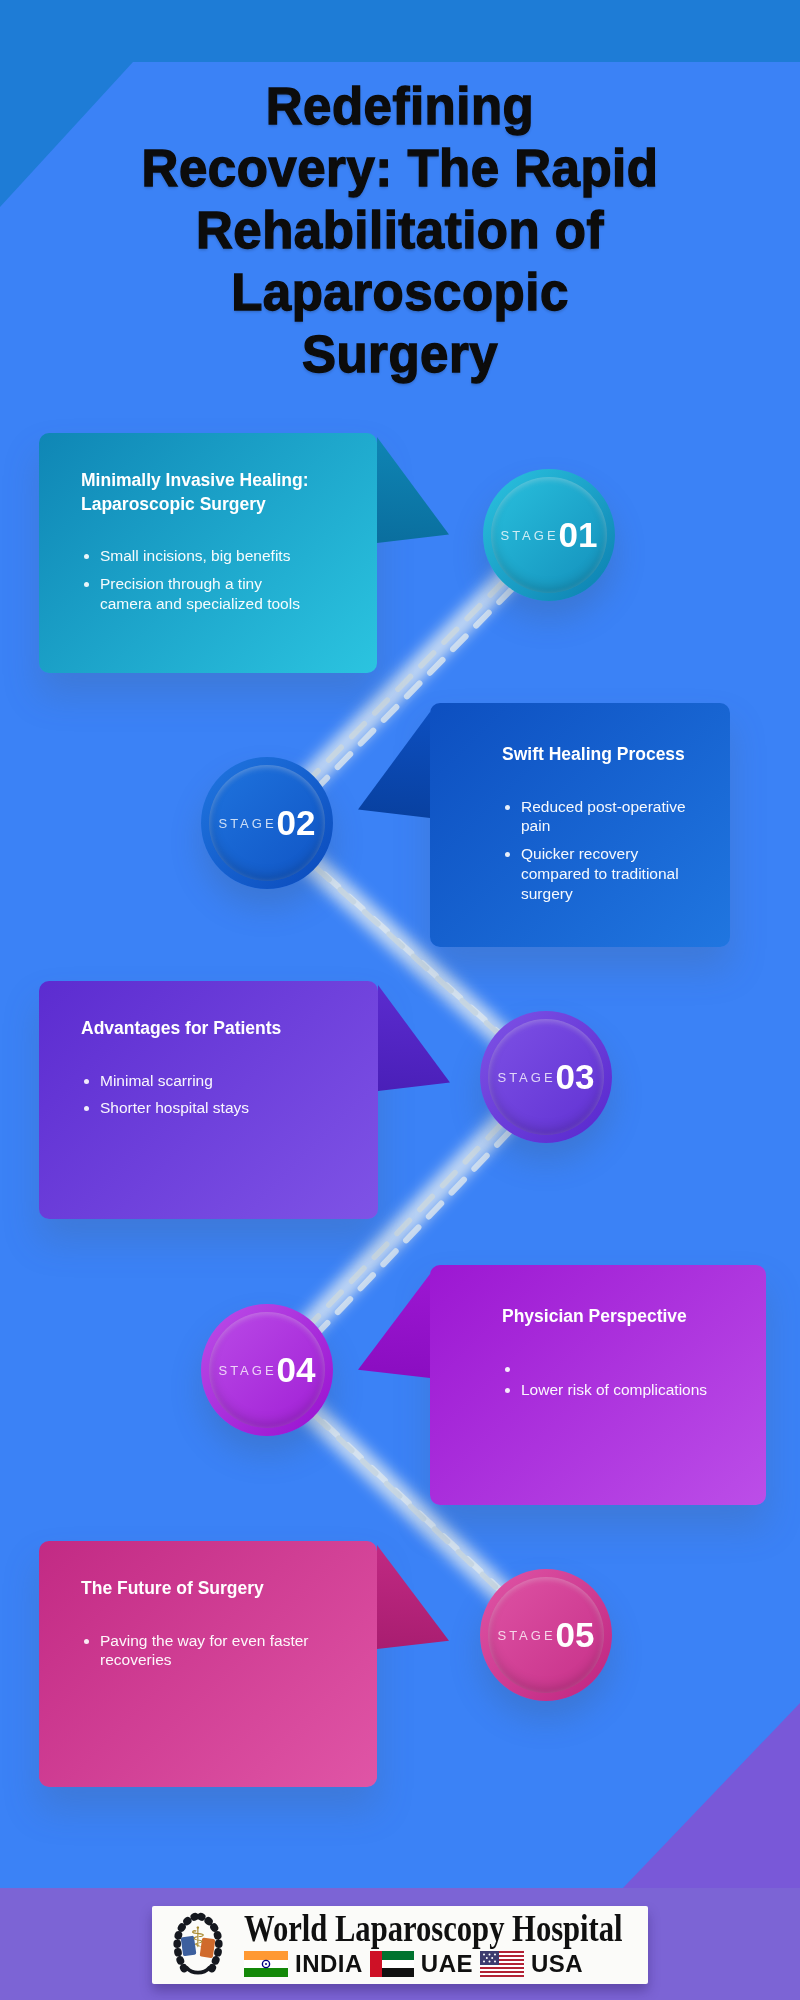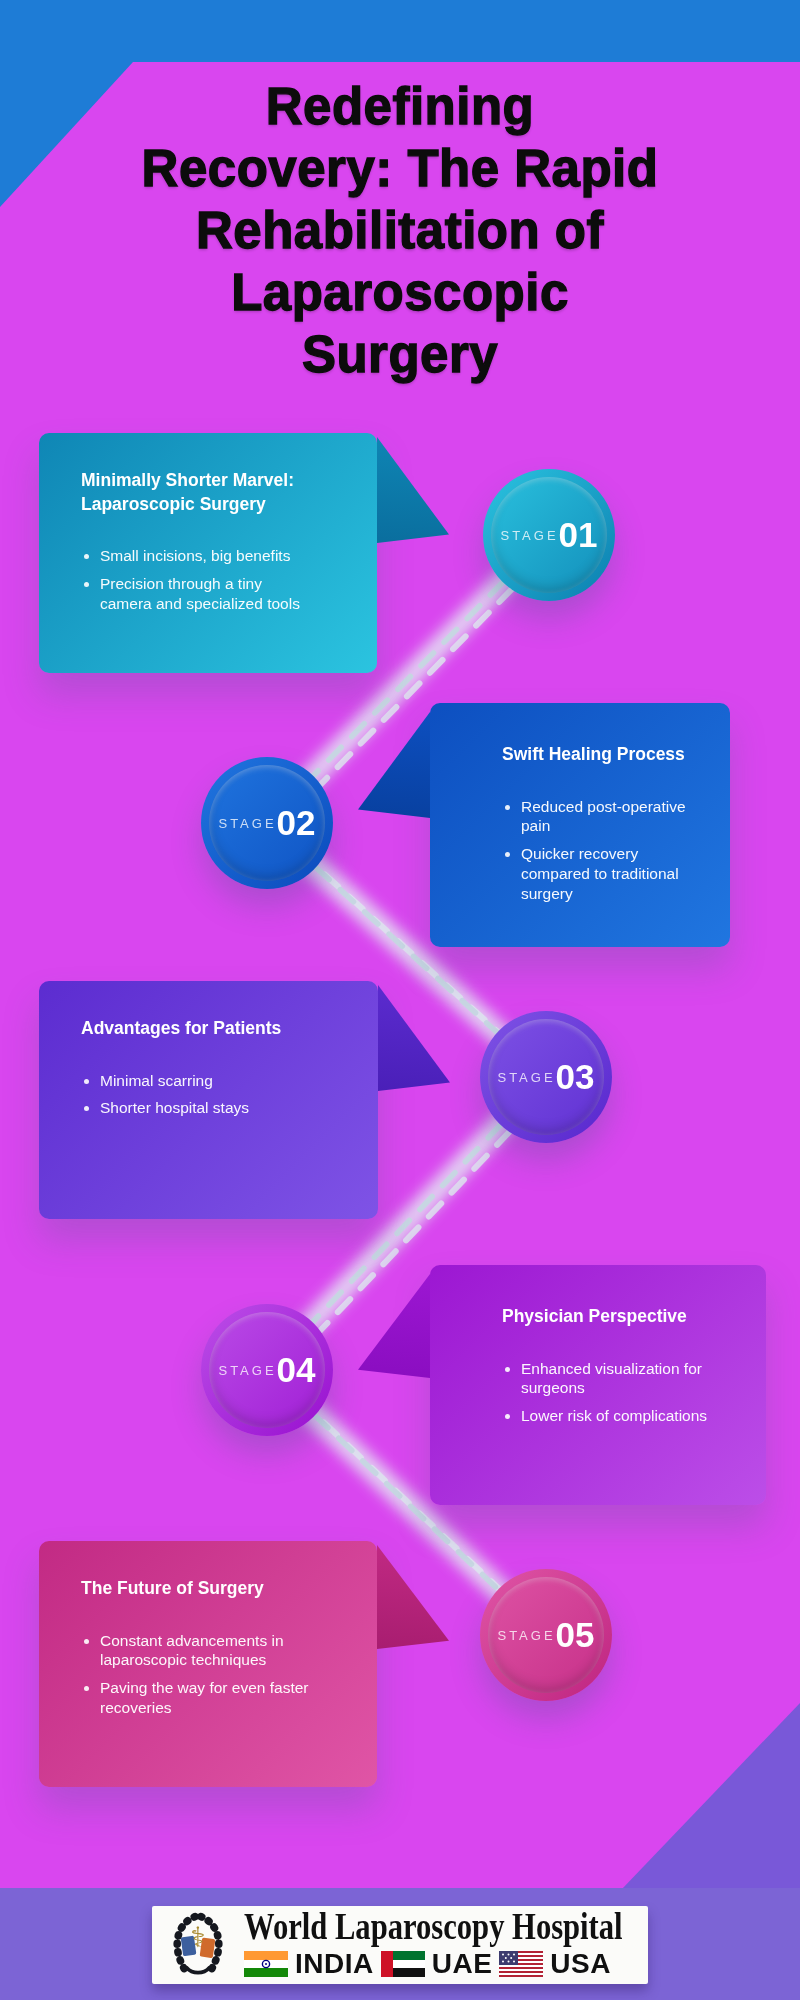--- a/index.html
+++ b/index.html
@@ -1,18 +1,18 @@
 <!DOCTYPE html>
 <html><head>
 <meta charset="utf-8">
 <style>
   html,body{margin:0;padding:0;background:#e9ecef;}
   .canvas{
     position:relative;width:800px;height:2000px;margin:0 auto;
-    background:#d946ef;overflow:hidden;
+    background:#3b82f6;overflow:hidden;
     font-family:"Liberation Sans","DejaVu Sans",sans-serif;
   }
   
   .header-bar{position:absolute;left:0;top:0;width:800px;height:62px;
     background:var(--header-blue,#1e7cd6);}
   .header-left-triangle{position:absolute;left:0;top:62px;width:133px;height:145px;
     background:var(--header-blue,#1e7cd6);
     clip-path:polygon(0 0,100% 0,0 100%);}
   .page-title{position:absolute;left:36px;top:76px;width:728px;
     text-align:center;color:var(--title-color,#0c0c0c);
@@ -76,21 +76,21 @@
   .brand-banner{position:absolute;left:152px;top:1906px;width:496px;height:78px;
     background:#fbfbf9;border-radius:2px;box-sizing:border-box;
     display:flex;align-items:center;gap:10px;padding:3px 10px;
     box-shadow:0 7px 12px rgba(40,20,90,.35);}
   .brand-logo{flex:0 0 auto;}
   .brand-right{display:flex;flex-direction:column;align-items:flex-start;}
   .brand-name{font-family:"Liberation Serif","DejaVu Serif",serif;font-weight:700;
     font-size:34px;line-height:1.0;color:#101010;white-space:nowrap;
     transform:scale(.9,1.12);transform-origin:left center;}
   .brand-countries{display:flex;align-items:center;gap:7px;margin-top:4px;
-    font-weight:700;font-size:28px;color:#101010;}
+    font-weight:700;font-size:24px;color:#101010;}
   .flag{display:inline-flex;line-height:0;}
   .country{letter-spacing:.5px;}
 </style>
 </head>
 <body>
 
 <div class="canvas" style="--header-blue: #1e7cd6; --footer-purple: #7c64d5; --footer-triangle: #7958d8; --connector: #c7d6e2; --title-color: #0c0c0c;">
 
   <div class="header-bar"></div>
   <div class="header-left-triangle"></div>
@@ -122,21 +122,21 @@
       <line class="conn-shadow" x1="267" y1="1370" x2="546" y2="1635"></line>
     </g>
     <line class="conn-dash" x1="549" y1="535" x2="267" y2="823"></line>
     <line class="conn-dash" x1="267" y1="823" x2="546" y2="1077"></line>
     <line class="conn-dash" x1="546" y1="1077" x2="267" y2="1370"></line>
     <line class="conn-dash" x1="267" y1="1370" x2="546" y2="1635"></line>
   </svg>
 
   <section class="stage s1" style="--deep: #0a6e9e; --dark: #0f86b5; --light: #2bc4e0;">
     <div class="card">
-      <h2 class="card-title">Minimally Shorter Marvel: Laparoscopic Surgery</h2>
+      <h2 class="card-title">Minimally Invasive Healing: Laparoscopic Surgery</h2>
       <ul class="card-bullets">
         <li>
             <span class="bullet-dot"></span>
             <span class="bullet-text">Small incisions, big benefits</span>
           </li>
         <li>
             <span class="bullet-dot"></span>
             <span class="bullet-text">Precision through a tiny camera and specialized tools</span>
           </li>
       </ul>
@@ -195,45 +195,40 @@
       </div>
     </div>
   </section>
 
   <section class="stage s4" style="--deep: #8a0dc0; --dark: #9c17d2; --light: #bc4ee8;">
     <div class="card card-right">
       <h2 class="card-title">Physician Perspective</h2>
       <ul class="card-bullets">
         <li>
             <span class="bullet-dot"></span>
-            <span class="bullet-text">Enhanced visualization for surgeons</span>
           </li>
         <li>
             <span class="bullet-dot"></span>
             <span class="bullet-text">Lower risk of complications</span>
           </li>
       </ul>
     </div>
     <div class="pennant pennant-l"></div>
     <div class="badge">
       <div class="badge-inner">
         <span class="stage-label">STAGE</span>
         <span class="stage-number">04</span>
       </div>
     </div>
   </section>
 
   <section class="stage s5" style="--deep: #a81d70; --dark: #c22a84; --light: #e055a6;">
     <div class="card">
       <h2 class="card-title">The Future of Surgery</h2>
       <ul class="card-bullets">
-        <li>
-            <span class="bullet-dot"></span>
-            <span class="bullet-text">Constant advancements in laparoscopic techniques</span>
-          </li>
         <li>
             <span class="bullet-dot"></span>
             <span class="bullet-text">Paving the way for even faster recoveries</span>
           </li>
       </ul>
     </div>
     <div class="pennant pennant-r"></div>
     <div class="badge">
       <div class="badge-inner">
         <span class="stage-label">STAGE</span>

